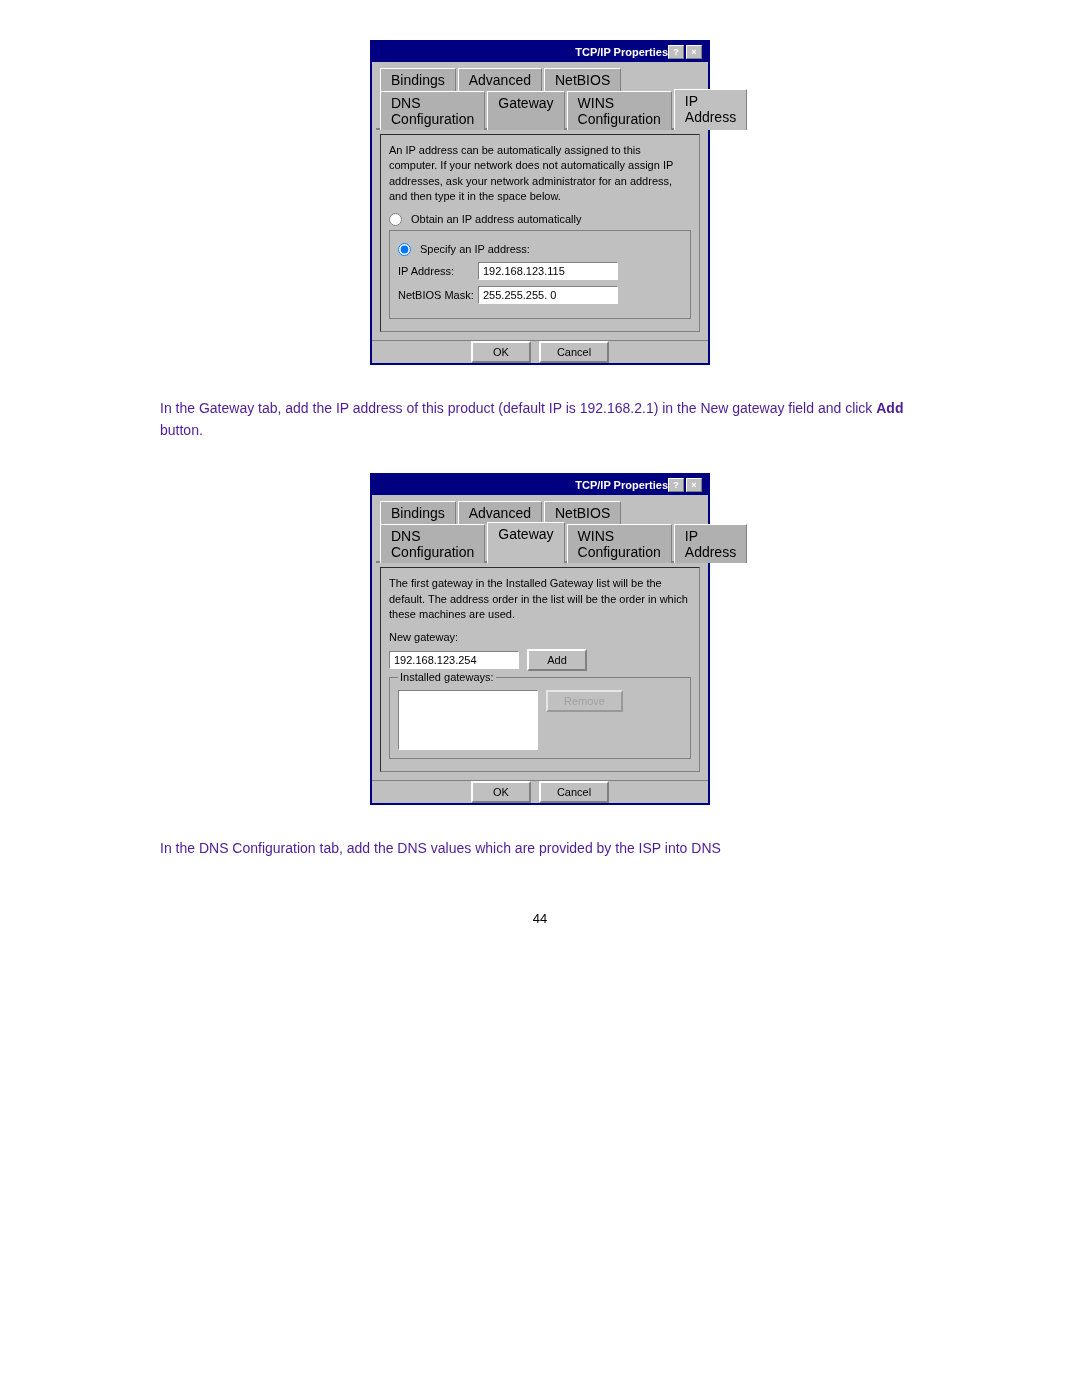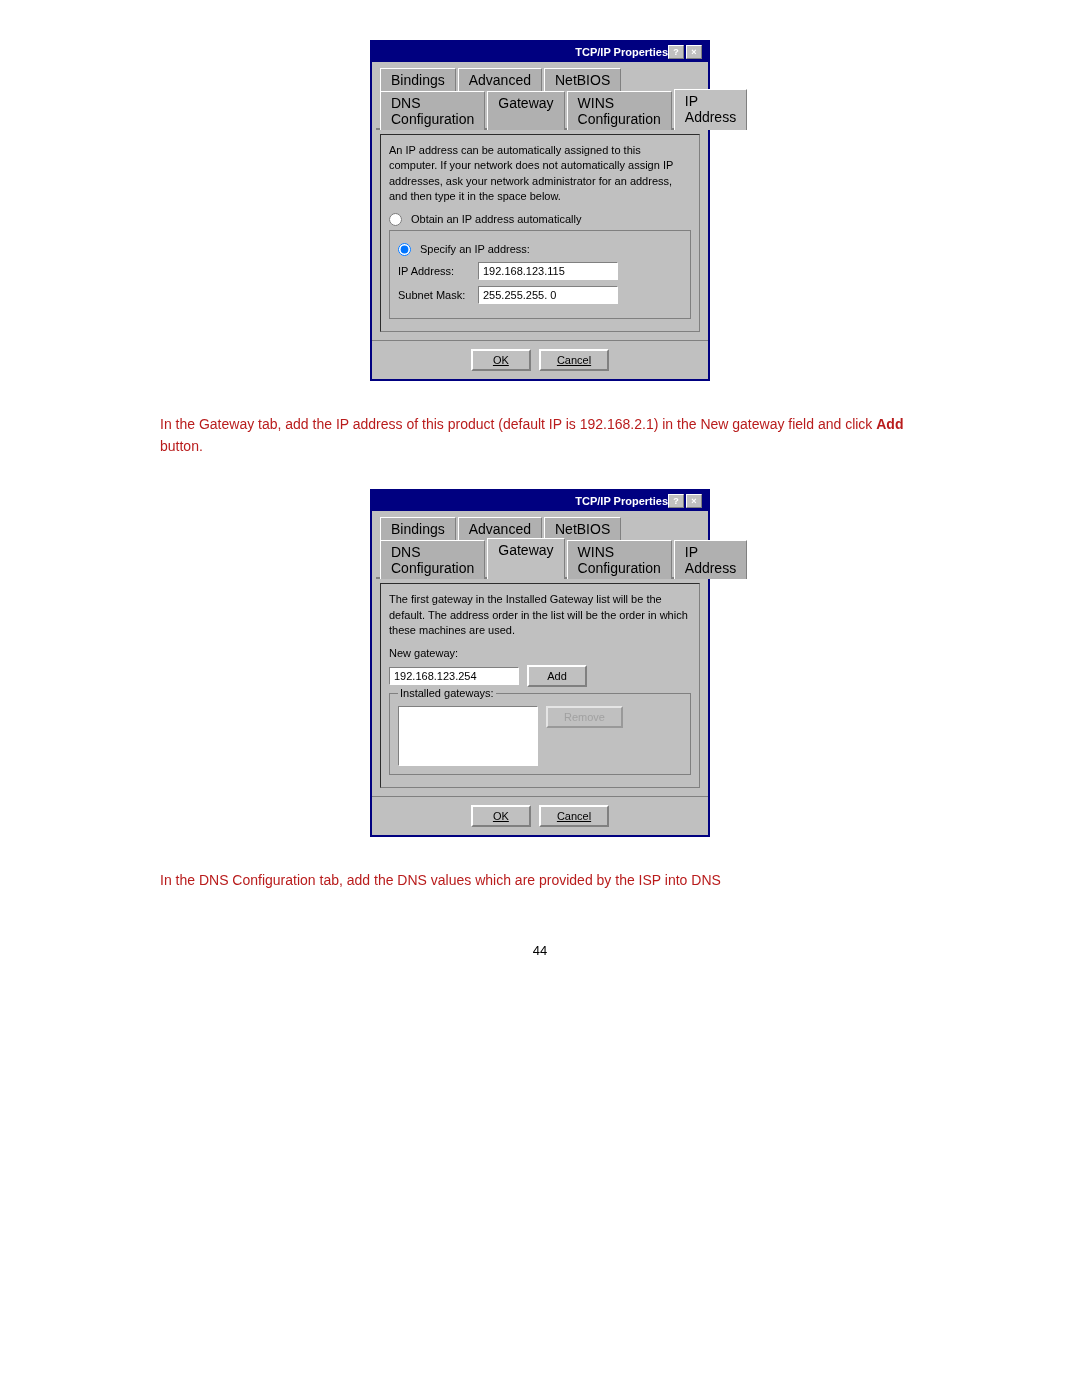--- a/index.html
+++ b/index.html
@@ -163,42 +163,40 @@
       font-size: 11px;
       font-family: Arial, sans-serif;
       width: 140px;
     }
 
     
     .btn-row {
       display: flex;
       justify-content: center;
       gap: 8px;
-      padding: 8px;
       border-top: 1px solid #808080;
       background: #c0c0c0;
-      text-decoration: underline;
     }
 
     .win-btn {
       background: #c0c0c0;
       border: 2px solid;
       border-color: #ffffff #808080 #808080 #ffffff;
       padding: 3px 16px;
       font-size: 11px;
       cursor: pointer;
       min-width: 60px;
       font-family: Arial, sans-serif;
     }
 
     
     .para-text {
       font-size: 14px;
       line-height: 1.6;
-      color: #b91c1c;
+      color: #4c1d95;
       width: 100%;
       text-align: left;
     }
 
     .para-text strong {
       font-weight: bold;
     }
 
     
     .page-number {
@@ -273,21 +271,21 @@
             <input type="radio" name="ip_mode_1" checked="" style="">
             <label>Specify an IP address:</label>
           </div>
 
           <div class="input-row">
             <span class="input-label">IP Address:</span>
             <input class="win-input" type="text" value="192.168.123.115" style="">
           </div>
 
           <div class="input-row">
-            <span class="input-label">Subnet Mask:</span>
+            <span class="input-label">NetBIOS Mask:</span>
             <input class="win-input" type="text" value="255.255.255. 0" style="">
           </div>
         </div>
       </div>
     </div>
 
     <div class="btn-row">
       <button class="win-btn">OK</button>
       <button class="win-btn">Cancel</button>
     </div>

